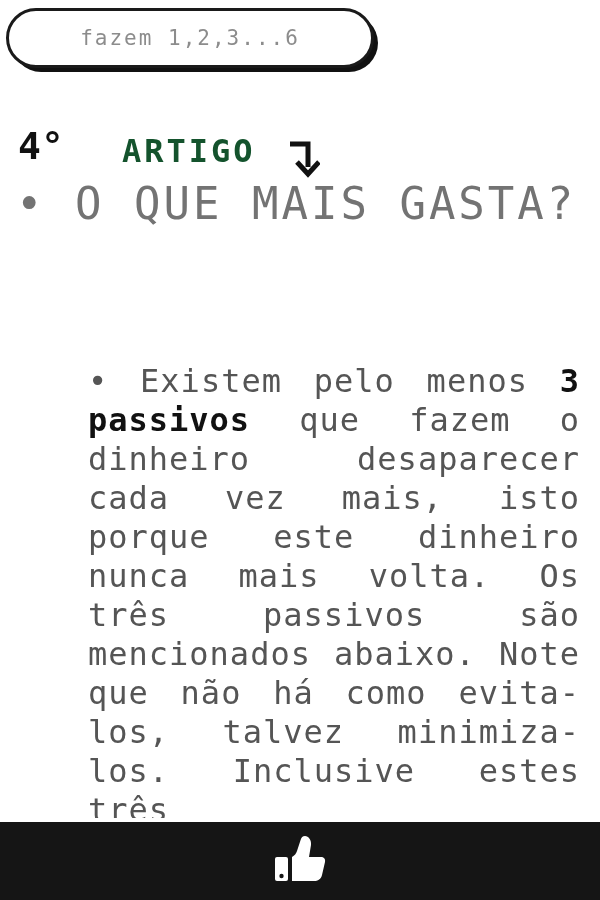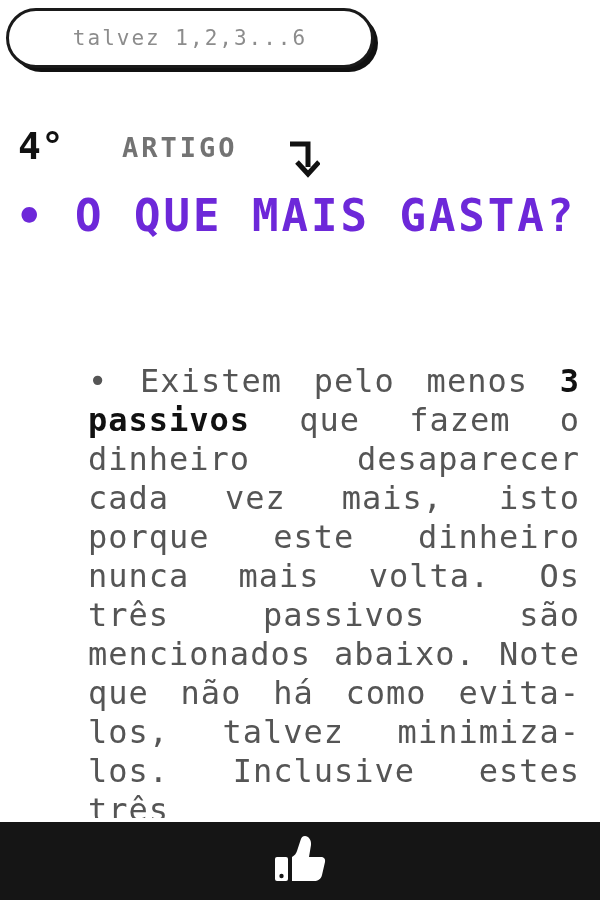--- a/index.html
+++ b/index.html
@@ -69,45 +69,45 @@
     font-size: 38px;
     font-weight: bold;
     color: #111111;
     letter-spacing: 0px;
   }
   .article-word {
     position: absolute;
     left: 104px;
     top: 14px;
     font-family: "DejaVu Sans Mono", monospace;
-    font-size: 27px;
+    font-size: 32px;
     font-weight: bold;
     letter-spacing: 3px;
-    color: #737373;
+    color: #14532d;
   }
   .arrow-icon {
     position: absolute;
     left: 268px;
     top: 22px;
     width: 34px;
     height: 40px;
   }
 
   
   .doc-title {
     position: absolute;
     left: 16px;
-    top: 186px;
+    top: 174px;
     width: 570px;
     font-family: "DejaVu Sans Mono", monospace;
     font-size: 44px;
-    font-weight: bold;
+    font-weight: normal;
     line-height: 60px;
     letter-spacing: 3px;
-    color: #6d28d9;
+    color: #737373;
   }
   .doc-title .bullet {
     font-size: 44px;
   }
 
   
   .body-text {
     position: absolute;
     left: 88px;
     top: 362px;
@@ -156,21 +156,21 @@
     justify-content: center;
     cursor: pointer;
   }
 </style>
 </head>
 <body>
 
 <div class="pill-wrap">
   <div class="pill-shadow"></div>
   <div class="pill">
-    <span class="pill-label">talvez 1,2,3...6</span>
+    <span class="pill-label">fazem 1,2,3...6</span>
   </div>
 </div>
 
 <div class="article-head">
   <span class="article-number">4°</span>
   <span class="article-word">ARTIGO</span>
   <span class="arrow-icon">
     <svg width="34" height="40" viewBox="0 0 34 40">
       <path d="M4 4 L22 4 L22 27" stroke="#111111" stroke-width="5" fill="none" stroke-linecap="butt"></path>
       <path d="M11 22 L22 34 L33 22" stroke="#111111" stroke-width="5" fill="none" stroke-linecap="butt" stroke-linejoin="miter"></path>

